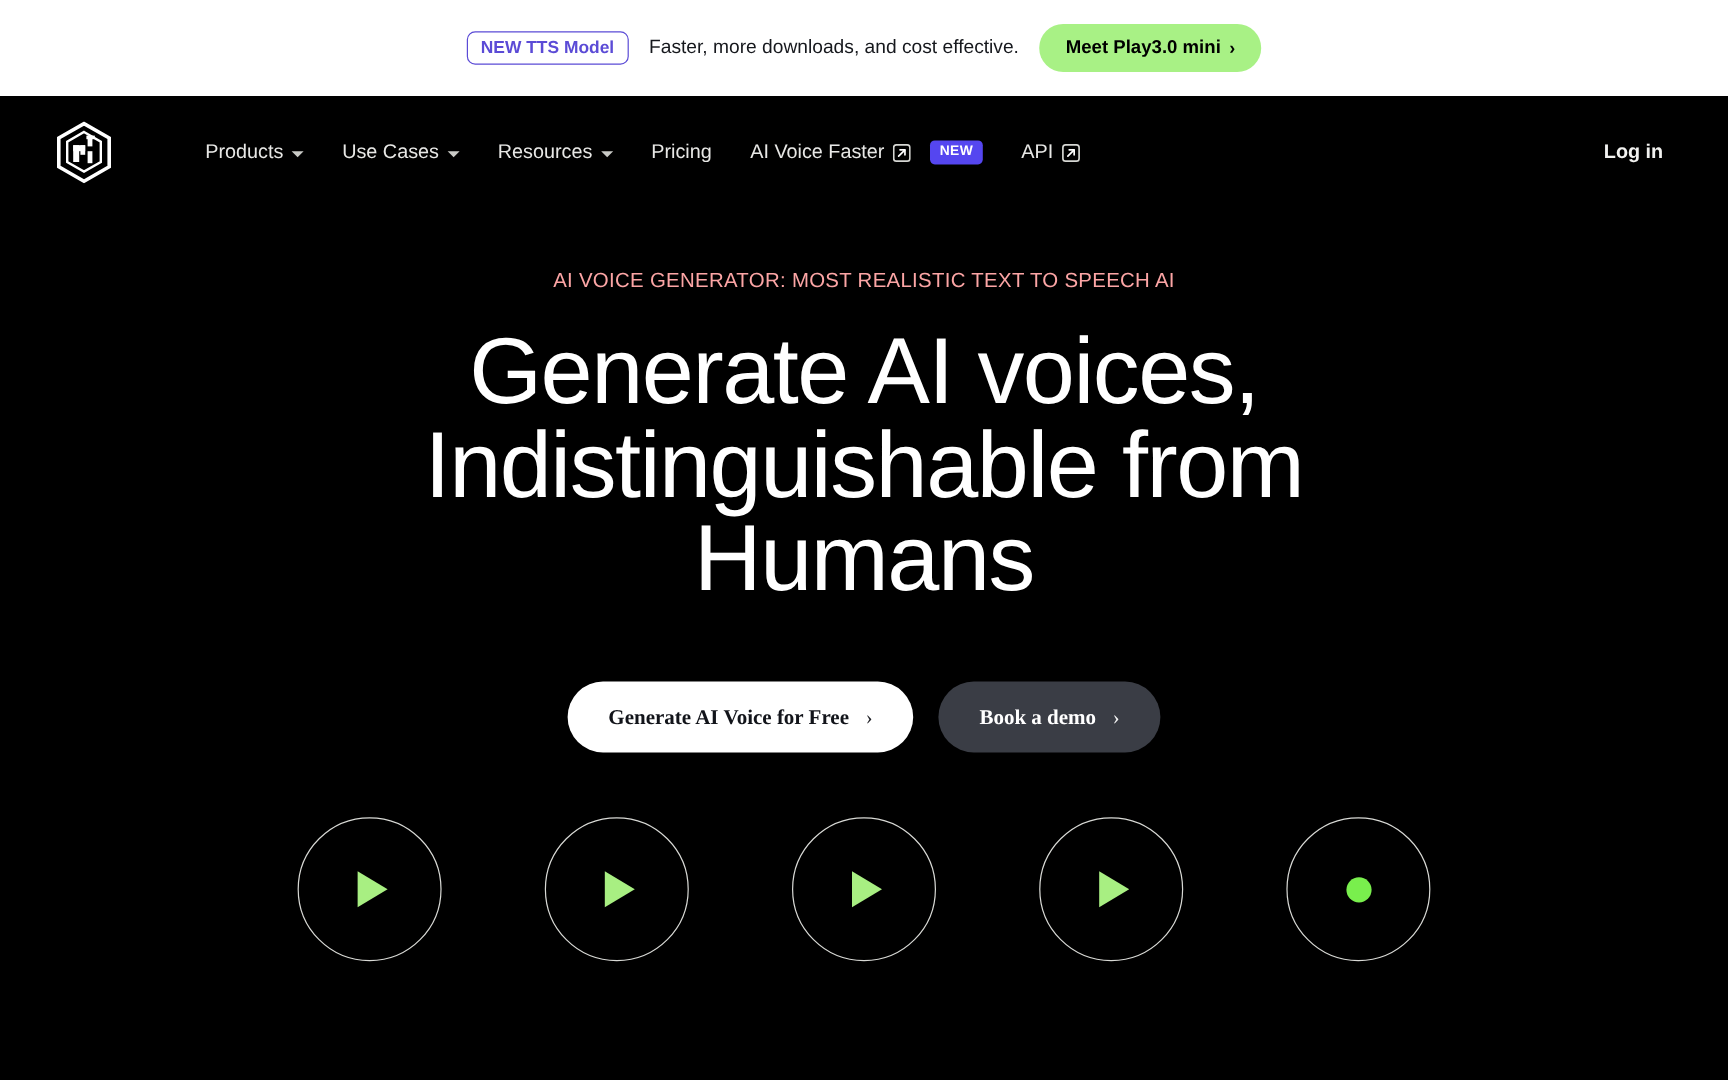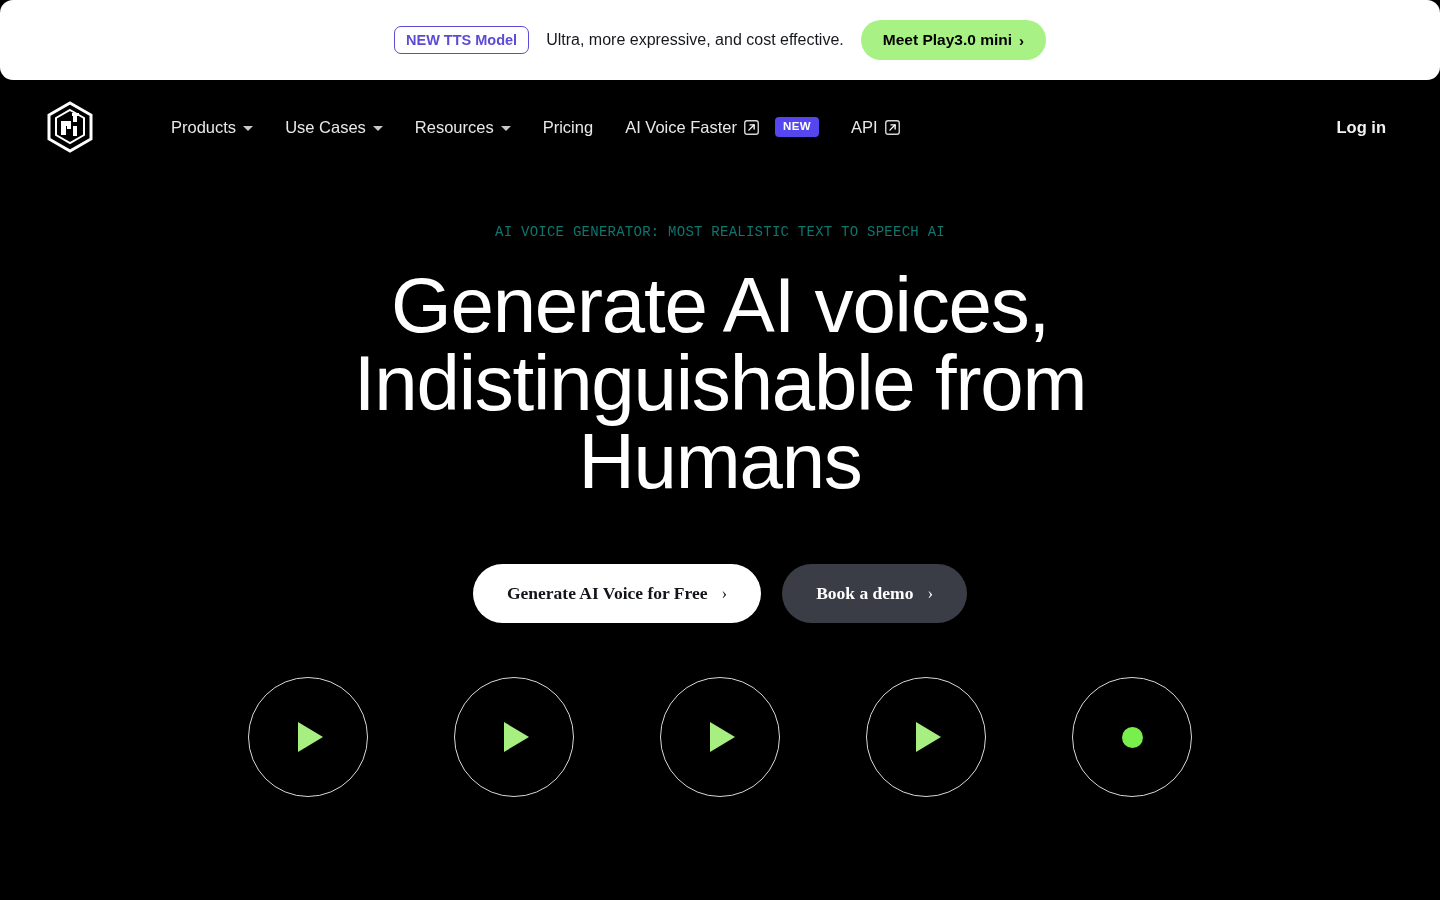--- a/index.html
+++ b/index.html
@@ -11,21 +11,20 @@
   }
 
   
   .banner {
     height:80px;
     background:#ffffff;
     display:flex;
     align-items:center;
     justify-content:center;
     gap:0;
-    border-radius:13px;
   }
   .banner-inner { display:flex; align-items:center; gap:0; }
   .banner-badge {
     border:1.6px solid #5b4bd6;
     color:#5b4bd6;
     font-size:14.5px;
     font-weight:700;
     padding:6px 11px;
     border-radius:7px;
     line-height:1;
@@ -129,24 +128,23 @@
     cursor:pointer;
     white-space:nowrap;
   }
 
   
   .hero {
     text-align:center;
     padding-top:50px;
   }
   .eyebrow {
-    color:#0f766e;
-    font-size:14px;
+    color:#fca5a5;
+    font-size:17px;
     letter-spacing:.25px;
-    font-family:Liberation Mono, monospace;
   }
   .headline {
     color:#ffffff;
     font-size:78px;
     font-weight:400;
     line-height:1.0;
     letter-spacing:-1.2px;
     margin-top:26px;
     max-width:780px;
     margin-left:auto;
@@ -217,21 +215,21 @@
     border-radius:50%;
     background:#79ef4d;
   }
 </style>
 </head>
 <body>
 
 <div class="banner">
   <div class="banner-inner">
     <span class="banner-badge">NEW TTS Model</span>
-    <span class="banner-text">Ultra, more expressive, and cost effective.</span>
+    <span class="banner-text">Faster, more downloads, and cost effective.</span>
     <button class="banner-cta">
       <span>Meet Play3.0 mini</span>
       <span class="chev">›</span>
     </button>
   </div>
 </div>
 
 <div class="nav">
 
   <svg class="logo" viewBox="0 0 48 52">

